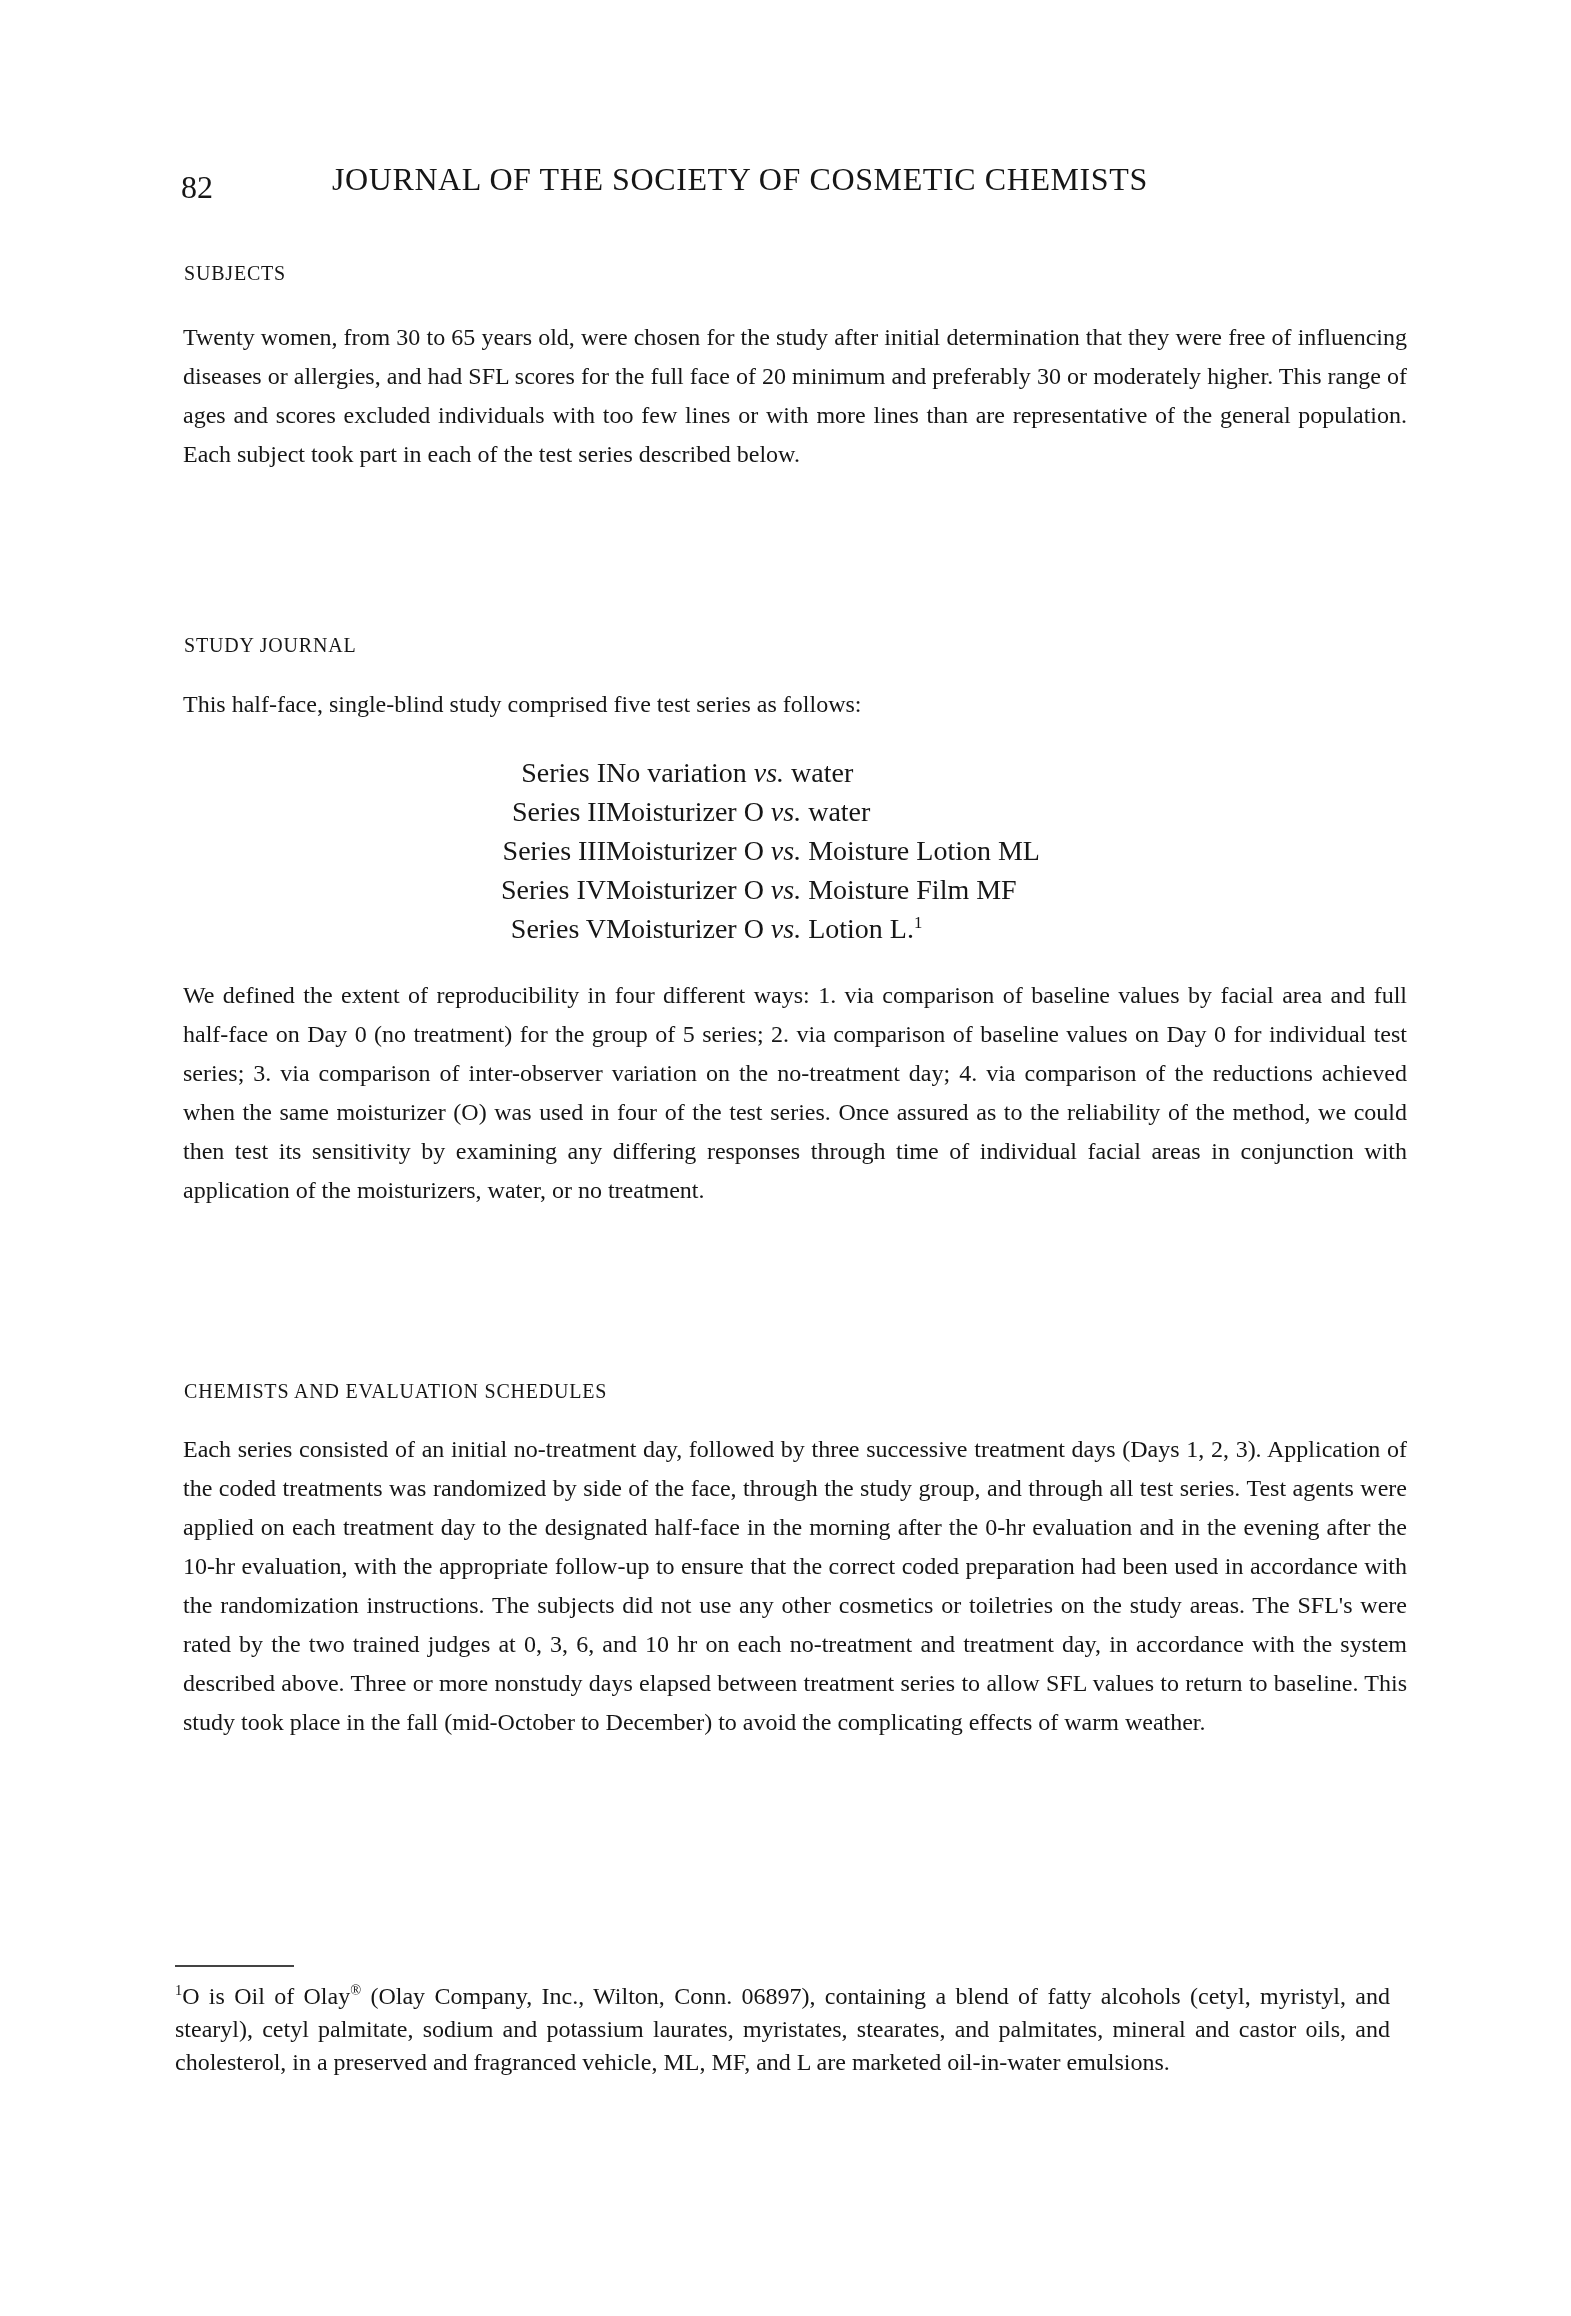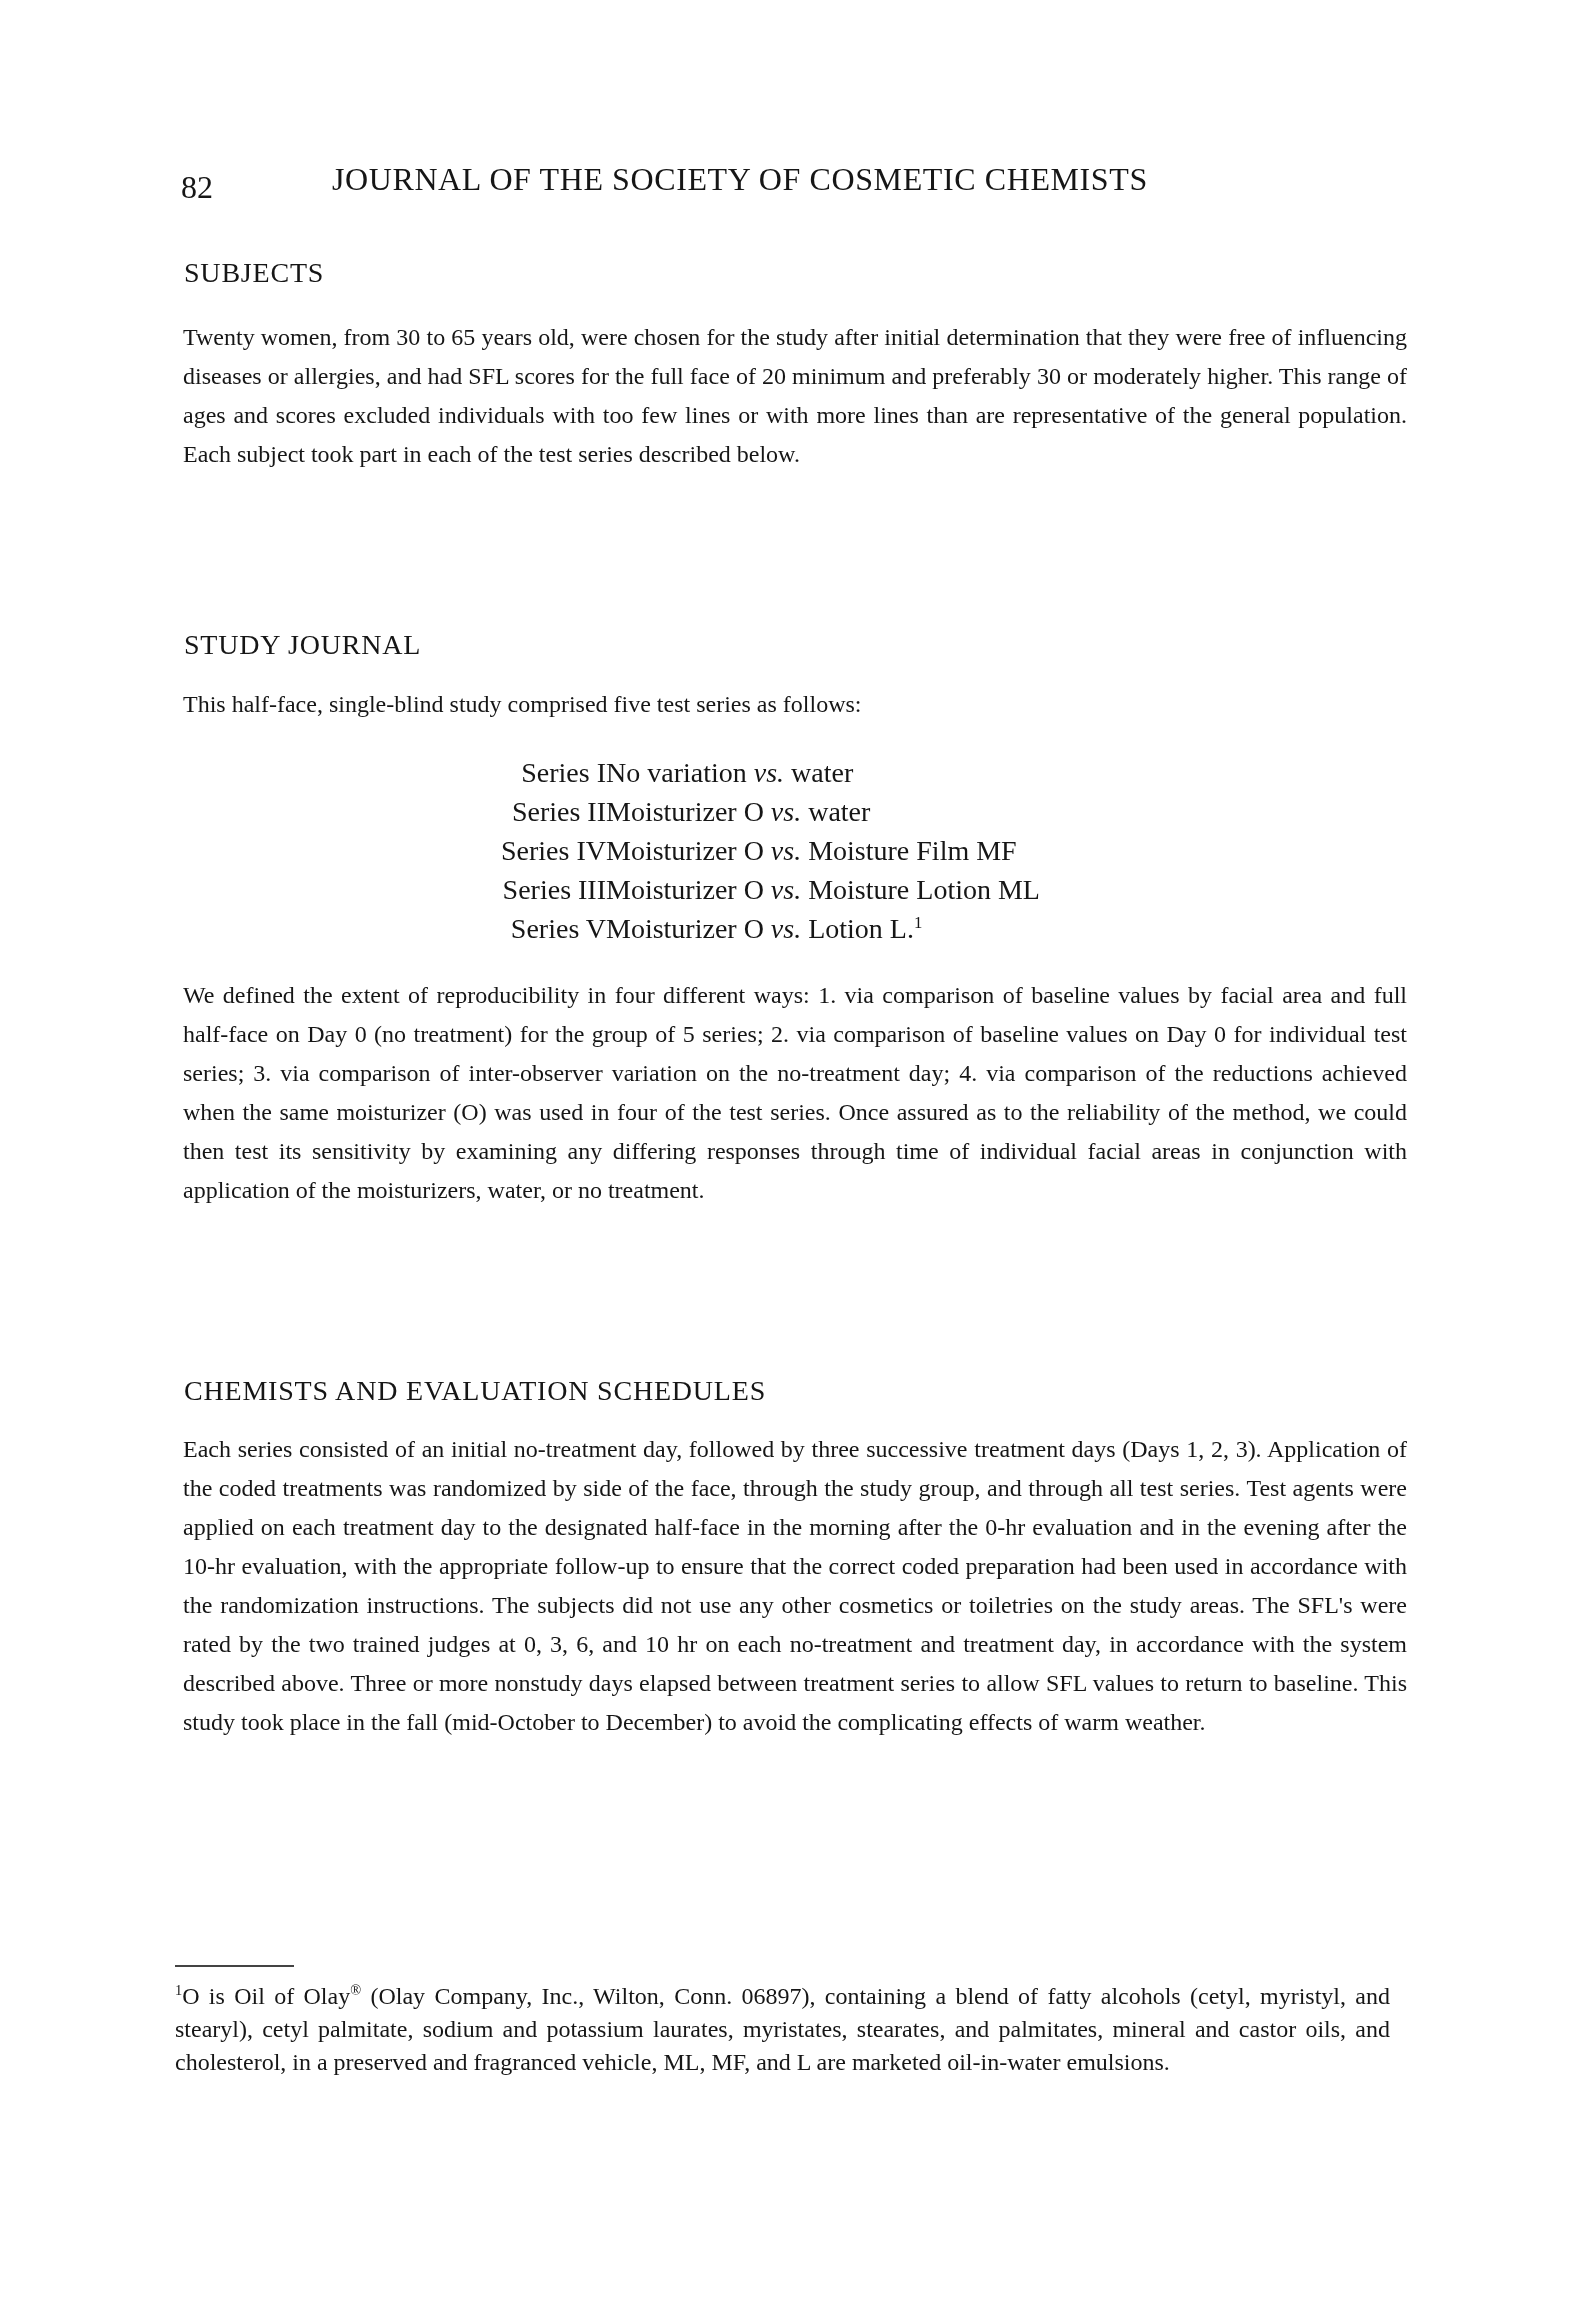--- a/index.html
+++ b/index.html
@@ -2,21 +2,21 @@
 <html style="font-size:15px"><head>
 <meta charset="utf-8">
 <style>
   html, body { margin: 0; padding: 0; background: #ffffff; }
   body { width: 1572px; height: 2316px; position: relative; overflow: hidden;
          font-family: "Liberation Serif", "DejaVu Serif", serif; color: #161616; }
   .abs { position: absolute; }
   .running-head { top: 160px; left: 181px; font-size: 32px; line-height: 38px; white-space: nowrap; }
   .running-head .page-no { position: absolute; left: 0; top: 8px; }
   .running-head .journal { position: absolute; left: 151px; top: 0; letter-spacing: 0.6px; }
-  .section-head { left: 184px; font-size: 28px; letter-spacing: 0.8px; line-height: 24.5px; white-space: nowrap; }
+  .section-head { left: 184px; font-size: 20px; letter-spacing: 0.8px; line-height: 24.5px; white-space: nowrap; }
   .para { left: 183px; width: 1224px; font-size: 24px; line-height: 39px; text-align: justify; }
   .para p { margin: 0; }
   .series-table { left: 443px; top: 753px; font-size: 28px; line-height: 39px; }
   .series-row { display: flex; white-space: nowrap; }
   .series-label { width: 163px; text-align: right; }
   .series-desc i { }
   sup { font-size: 60%; line-height: 0; vertical-align: super; }
   .fn-rule { left: 175px; top: 1965px; width: 119px; height: 1.9px; background: #444; }
   .footnote { left: 175px; top: 1980px; width: 1215px; font-size: 24px; line-height: 33px; text-align: justify; }
 </style>
@@ -41,26 +41,26 @@
 <div class="abs series-table">
   <div class="series-row">
     <span class="series-label">Series I</span>
     <span class="series-desc"><span>No variation</span> <i>vs.</i> <span>water</span></span>
   </div>
   <div class="series-row">
     <span class="series-label">Series II</span>
     <span class="series-desc"><span>Moisturizer O</span> <i>vs.</i> <span>water</span></span>
   </div>
   <div class="series-row">
+    <span class="series-label">Series III</span>
+    <span class="series-desc"><span>Moisturizer O</span> <i>vs.</i> <span>Moisture Lotion ML</span></span>
+  </div>
+  <div class="series-row">
     <span class="series-label">Series IV</span>
     <span class="series-desc"><span>Moisturizer O</span> <i>vs.</i> <span>Moisture Film MF</span></span>
-  </div>
-  <div class="series-row">
-    <span class="series-label">Series III</span>
-    <span class="series-desc"><span>Moisturizer O</span> <i>vs.</i> <span>Moisture Lotion ML</span></span>
   </div>
   <div class="series-row">
     <span class="series-label">Series V</span>
     <span class="series-desc"><span>Moisturizer O</span> <i>vs.</i> <span>Lotion L.</span><sup>1</sup></span>
   </div>
 </div>
 
 <div class="abs para" style="top:976px;">
   <p>We defined the extent of reproducibility in four different ways: 1. via comparison of baseline values by facial area and full half-face on Day 0 (no treatment) for the group of 5 series; 2. via comparison of baseline values on Day 0 for individual test series; 3. via comparison of inter-observer variation on the no-treatment day; 4. via comparison of the reductions achieved when the same moisturizer (O) was used in four of the test series. Once assured as to the reliability of the method, we could then test its sensitivity by examining any differing responses through time of individual facial areas in conjunction with application of the moisturizers, water, or no treatment.</p>
 </div>

